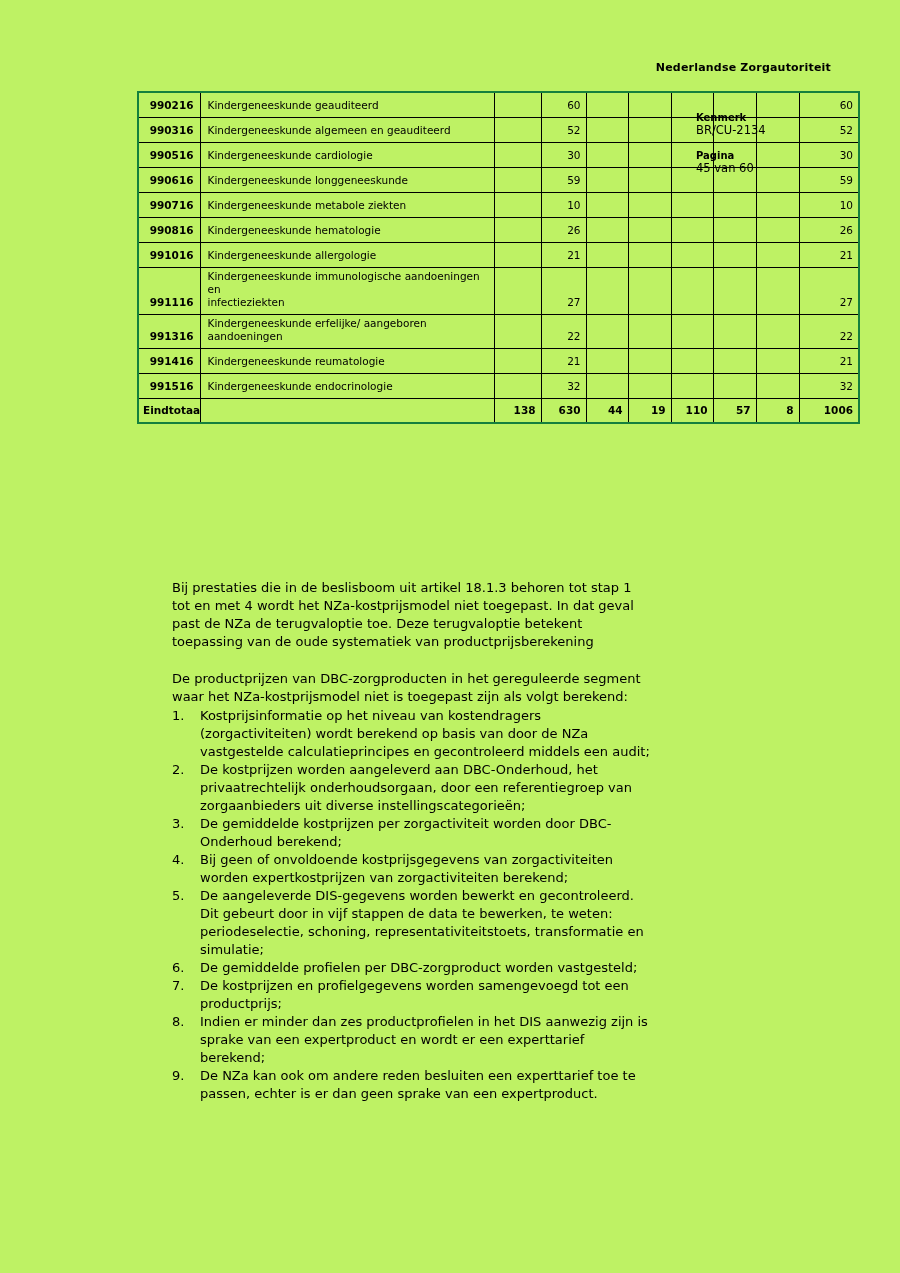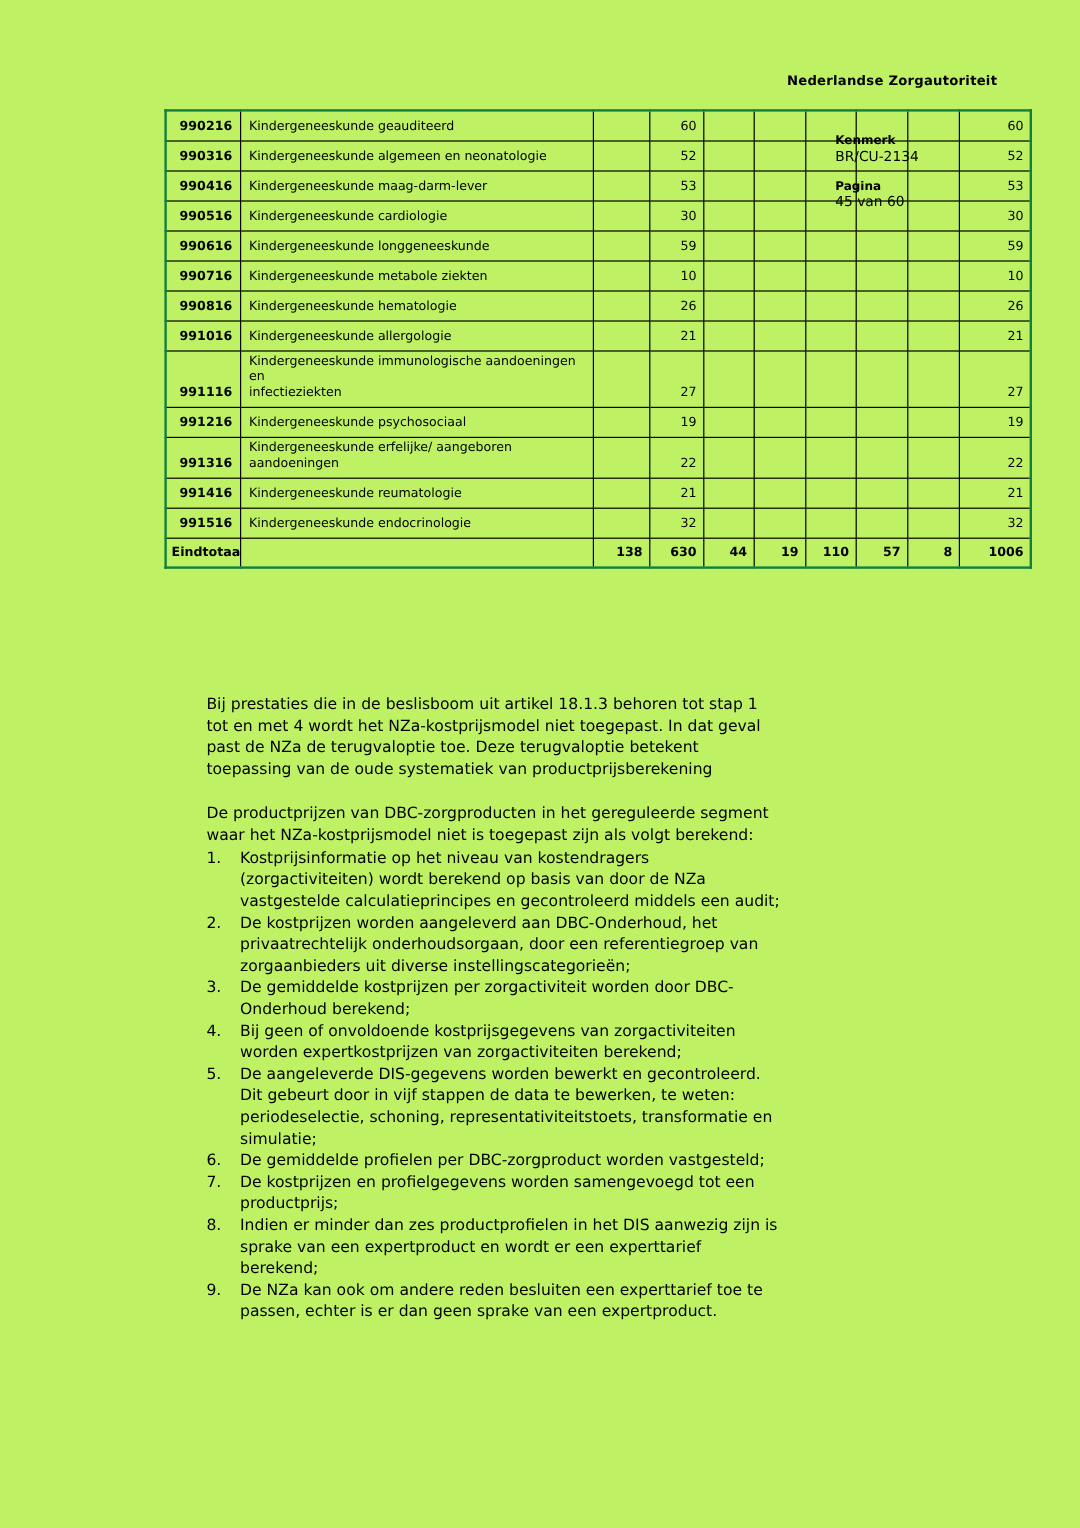--- a/index.html
+++ b/index.html
@@ -74,41 +74,29 @@
           <td class="val">60</td>
           <td class="val"></td>
           <td class="val"></td>
           <td class="val"></td>
           <td class="val"></td>
           <td class="val"></td>
           <td class="val">60</td>
         </tr>
         <tr style="height: 25px;">
           <td class="code">990316</td>
-          <td class="desc">Kindergeneeskunde algemeen en neonatologie</td>
+          <td class="desc">Kindergeneeskunde algemeen en geauditeerd</td>
           <td class="val"></td>
           <td class="val">52</td>
           <td class="val"></td>
           <td class="val"></td>
           <td class="val"></td>
           <td class="val"></td>
           <td class="val"></td>
           <td class="val">52</td>
-        </tr>
-        <tr style="height: 25px;">
-          <td class="code">990416</td>
-          <td class="desc">Kindergeneeskunde maag-darm-lever</td>
-          <td class="val"></td>
-          <td class="val">53</td>
-          <td class="val"></td>
-          <td class="val"></td>
-          <td class="val"></td>
-          <td class="val"></td>
-          <td class="val"></td>
-          <td class="val">53</td>
         </tr>
         <tr style="height: 25px;">
           <td class="code">990516</td>
           <td class="desc">Kindergeneeskunde cardiologie</td>
           <td class="val"></td>
           <td class="val">30</td>
           <td class="val"></td>
           <td class="val"></td>
           <td class="val"></td>
           <td class="val"></td>
@@ -168,32 +156,20 @@
           <td class="desc">Kindergeneeskunde immunologische aandoeningen en
 infectieziekten</td>
           <td class="val"></td>
           <td class="val">27</td>
           <td class="val"></td>
           <td class="val"></td>
           <td class="val"></td>
           <td class="val"></td>
           <td class="val"></td>
           <td class="val">27</td>
-        </tr>
-        <tr style="height: 25px;">
-          <td class="code">991216</td>
-          <td class="desc">Kindergeneeskunde psychosociaal</td>
-          <td class="val"></td>
-          <td class="val">19</td>
-          <td class="val"></td>
-          <td class="val"></td>
-          <td class="val"></td>
-          <td class="val"></td>
-          <td class="val"></td>
-          <td class="val">19</td>
         </tr>
         <tr style="height: 25px;">
           <td class="code">991316</td>
           <td class="desc">Kindergeneeskunde erfelijke/ aangeboren aandoeningen</td>
           <td class="val"></td>
           <td class="val">22</td>
           <td class="val"></td>
           <td class="val"></td>
           <td class="val"></td>
           <td class="val"></td>

